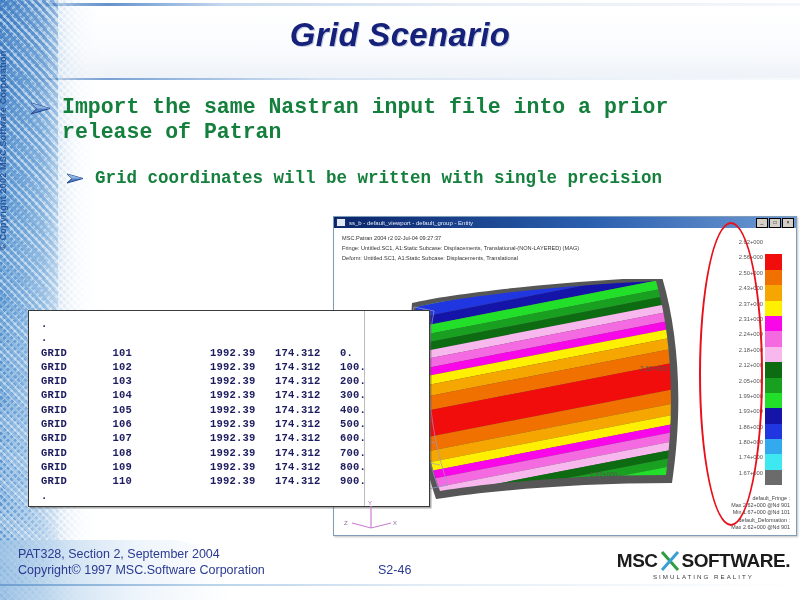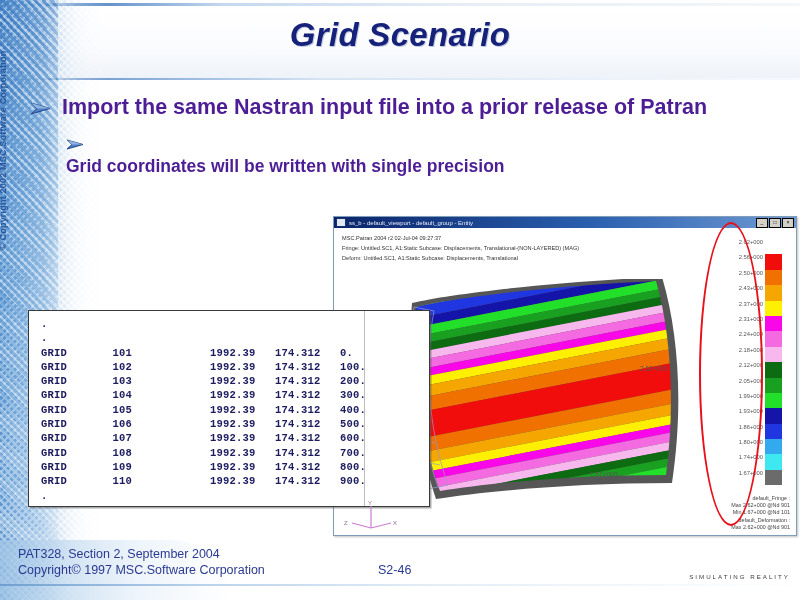--- a/index.html
+++ b/index.html
@@ -57,24 +57,24 @@
     position:absolute;left:0;top:16px;width:800px;text-align:center;
     font-size:33px;font-weight:bold;font-style:italic;color:#16217a;
     letter-spacing:.3px;
     text-shadow:1px 1px 0 rgba(120,140,190,.45);
   }
 
   
   .bullets{position:absolute;left:30px;top:95px;width:745px;}
   .b-row{display:flex;align-items:flex-start;}
   .b-row.l1{margin-bottom:8px;}
-  .b-row.l2{margin-top:13px;margin-left:36px;flex-direction:column;}
+  .b-row.l2{margin-top:22px;margin-left:36px;}
   .arrow{flex:0 0 auto;margin-right:10px;margin-top:6px;}
   .b-text{
-    color:#4c1d95;font-weight:bold;line-height:1.18;
+    color:#15803d;font-weight:bold;line-height:1.18;font-family:Liberation Mono, monospace;
   }
   .l1 .b-text{font-size:21.5px;max-width:695px;}
   .l2 .b-text{font-size:17.5px;}
   .l2 .arrow{margin-top:4px;}
 
   
   #grid-box{
     position:absolute;left:28px;top:310px;width:400px;height:195px;
     background:#ffffff;
     border:1px solid #3a3a3a;
@@ -375,17 +375,27 @@
 
   <div id="red-ellipse"></div>
 
   <div id="footer-text">
     <div>PAT328, Section 2, September 2004</div>
     <div>Copyright© 1997 MSC.Software Corporation</div>
   </div>
   <div id="page-num">S2-46</div>
 
   <div id="msc-logo">
+    <div class="lg">
+      <span class="msc">MSC</span>
+      <span class="xmark">
+        <svg width="22" height="22" viewBox="0 0 22 22">
+          <path d="M3 2 L19 20" stroke="#2f9c3f" stroke-width="3" fill="none"></path>
+          <path d="M19 2 L3 20" stroke="#3b9fd4" stroke-width="3" fill="none"></path>
+        </svg>
+      </span>
+      <span class="software">SOFTWARE.</span>
+    </div>
     <div class="tag">SIMULATING REALITY</div>
   </div>
 
   <div id="vert-copyright">© Copyright 2002 MSC.Software Corporation</div>
 </div>
 
 </body></html>

